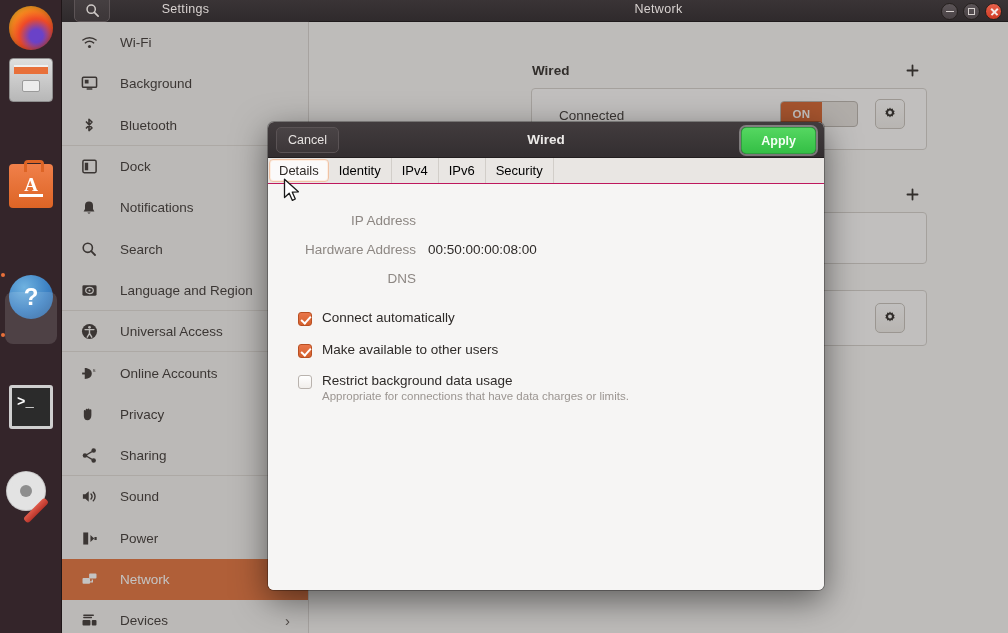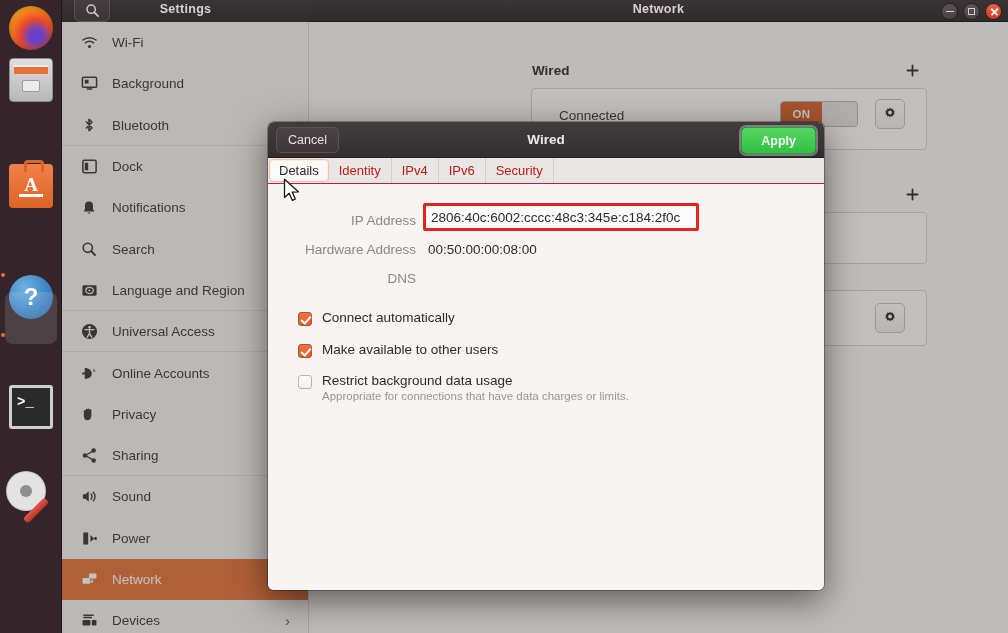--- a/index.html
+++ b/index.html
@@ -120,21 +120,21 @@
     position: absolute; left: 0; top: 0; width: 247px; height: 22px;
     background: linear-gradient(#3a3436,#2f2a2c);
   }
   .search-btn {
     position: absolute; left: 12px; top: -12px; width: 36px; height: 34px;
     border: 1px solid #5c5456; border-radius: 5px;
     background: linear-gradient(#4a4446,#3c3638);
     display:flex; align-items:flex-end; justify-content:center; padding-bottom:3px;
   }
   .title-text {
-    position: absolute; top: 2px; font-size: 12.5px; font-weight: bold;
+    position: absolute; top: 2px; font-size: 12.5px; font-weight: normal;
     color: #d8d2d0; letter-spacing: .3px;
   }
   .title-settings { left: 0; width: 247px; text-align: center; }
   .title-network  { left: 247px; width: 699px; text-align: center; }
   .wbtns { position:absolute; right: 6px; top: 3px; display:flex; gap:5px; }
   .wbtn {
     width: 17px; height: 17px; border-radius: 50%;
     background: linear-gradient(#5c5558,#494245);
     border: 1px solid #26211f;
     display:flex; align-items:center; justify-content:center;
@@ -151,21 +151,21 @@
   .wbtn.close i:before{ transform:rotate(45deg);} .wbtn.close i:after{ transform:rotate(-45deg);}
 
   
   .sidebar {
     position: absolute; left: 0; top: 22px; width: 247px; bottom: 0;
     background: #f3f1ef; overflow: hidden;
     border-right: 1px solid #d6d2ce;
   }
   .sb-item {
     position: relative; height: 41.3px; display: flex; align-items: center;
-    padding-left: 18px; gap: 14px; font-size: 13.5px; color: #3b3634;
+    padding-left: 18px; gap: 22px; font-size: 13.5px; color: #3b3634;
   }
   .sb-item.sep { box-shadow: inset 0 -1px 0 #dedad6; }
   .sb-item.active { background: #e2703a; color: #ffffff; }
   .sb-icon { width: 18px; height: 18px; display:flex; align-items:center; justify-content:center;
              color:#3b3634; flex: 0 0 18px; }
   .sb-item.active .sb-icon { color: #ffffff; }
   .sb-chev { position: absolute; right: 18px; font-size: 15px; color:#5a5552; }
 
   
   .main {
@@ -237,21 +237,21 @@
     background: linear-gradient(#55d761,#34bf45);
     color:#f3fff4; font-size: 12.5px; font-weight: bold;
     box-shadow: 0 0 0 2px rgba(255,255,255,.35);
   }
   .tabbar {
     position: relative; height: 26px; background: #e9e6e3;
     border-bottom: 1px solid #be185d; display: flex; align-items: stretch;
   }
   .tab {
     display:flex; align-items:center; padding: 0 10px;
-    font-size: 13px; color: #b91c1c;
+    font-size: 13px; color: #000000;
     border-right: 1px solid #d2cec9;
   }
   .tab.active {
     background: #fbfafa; color:#2e2a28;
     border: 1px solid #f0c3a6; border-radius: 4px;
     margin: 1px 0 1px 1px; padding: 0 9px;
     box-shadow: inset 0 0 0 1px #fdeee3;
   }
   .dlg-body { position: relative; height: 456px; background: #f6f5f4; }
 
@@ -553,23 +553,20 @@
       <div class="tab active">Details</div>
       <div class="tab">Identity</div>
       <div class="tab">IPv4</div>
       <div class="tab">IPv6</div>
       <div class="tab">Security</div>
     </div>
 
     <div class="dlg-body">
 
       <div class="field-label" style="left:40px; top:29px; width:108px;">IP Address</div>
-      <div class="redbox" style="left:155px; top:19px; width:276px; height:28px;">
-        <span style="font-size:13.5px;color:#2e2a28;">2806:40c:6002:cccc:48c3:345e:c184:2f0c</span>
-      </div>
 
       <div class="field-label" style="left:20px; top:58px; width:128px;">Hardware Address</div>
       <div class="field-value" style="left:160px; top:58px;">00:50:00:00:08:00</div>
 
       <div class="field-label" style="left:40px; top:87px; width:108px;">DNS</div>
       <div class="field-value" style="left:160px; top:87px;"></div>
 
       <div class="chk-row" style="left:30px; top:126px;">
         <span class="chk on"></span>
         <span class="chk-text">Connect automatically</span>

